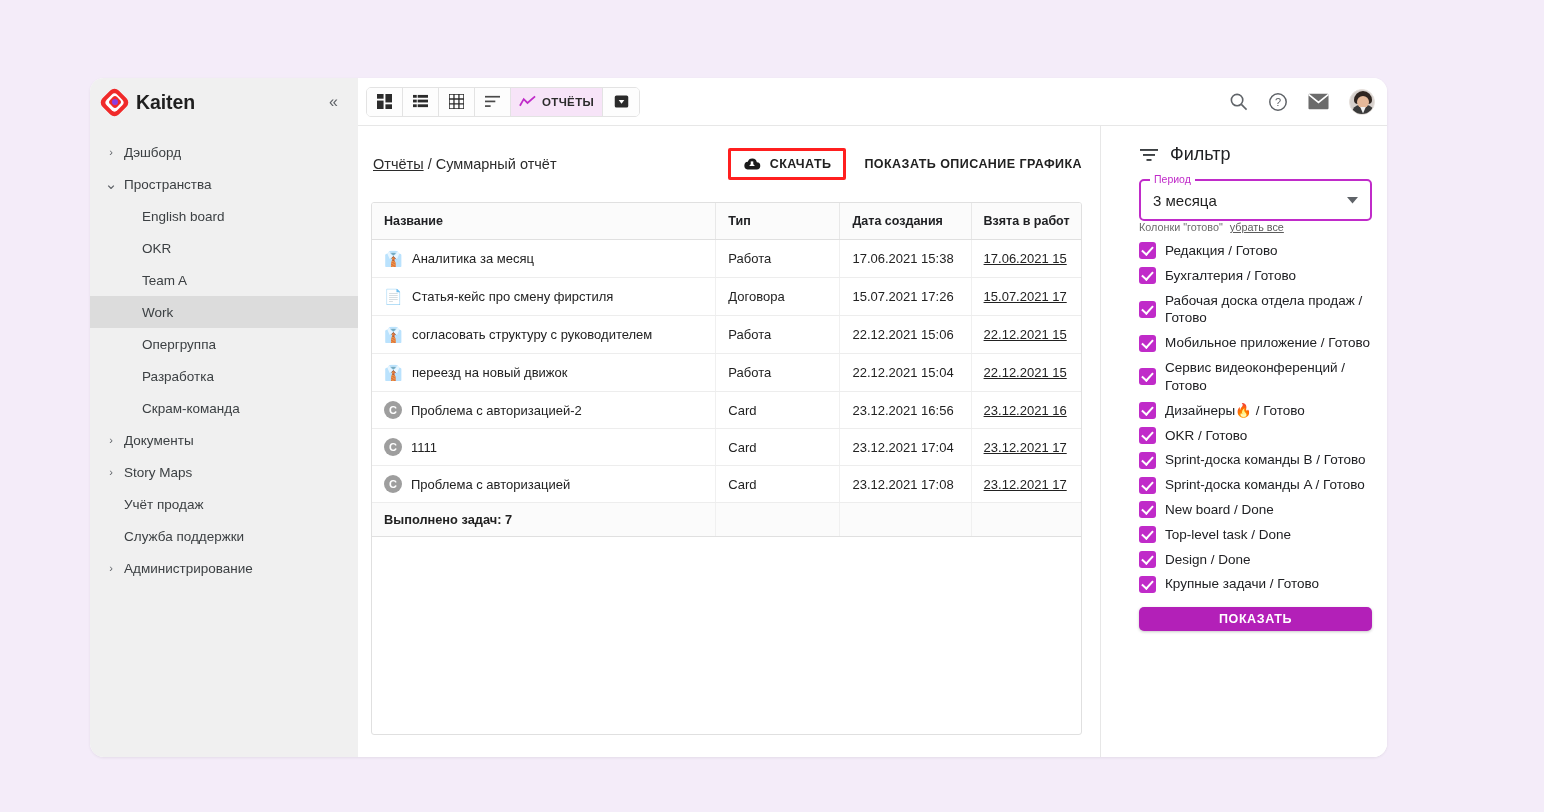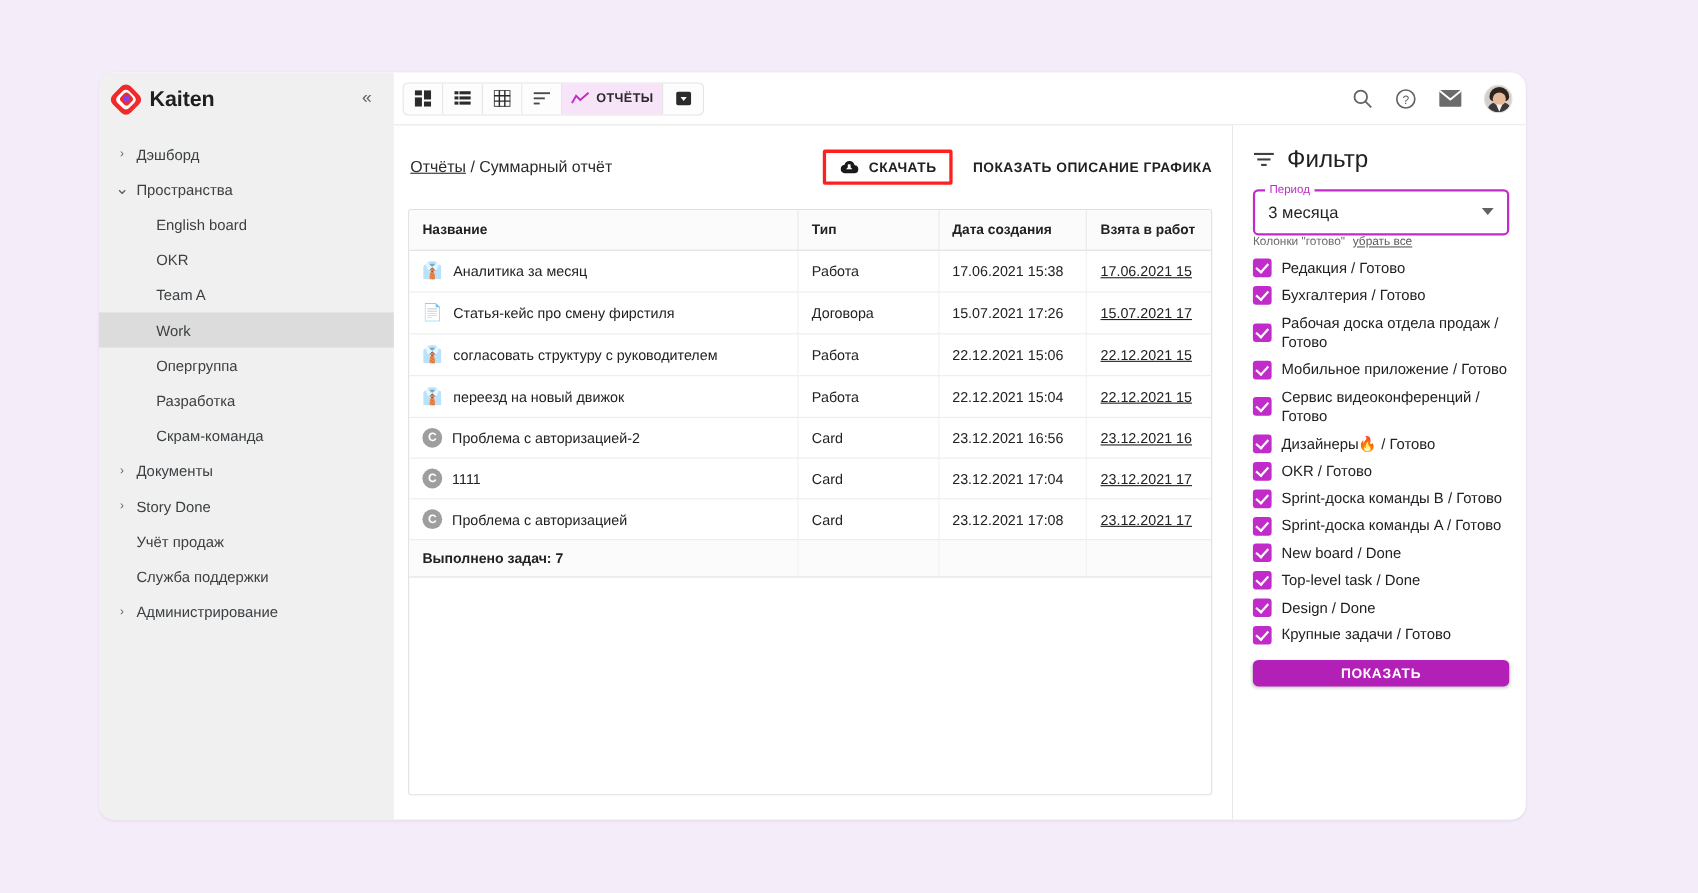--- a/index.html
+++ b/index.html
@@ -4,21 +4,21 @@
 <style>
   * { box-sizing: border-box; margin: 0; padding: 0; }
   html, body {
     width: 1544px; height: 812px;
     background: #f4ecf9;
     font-family: "Liberation Sans", sans-serif;
     overflow: hidden;
   }
   #app-window {
     position: absolute;
-    left: 90px; top: 66px;
+    left: 90px; top: 78px;
     width: 1297px; height: 679px;
     background: #ffffff;
     border-radius: 14px;
     display: flex;
     overflow: hidden;
     box-shadow: 0 1px 3px rgba(0,0,0,.07);
   }
 
   
   #sidebar {
@@ -165,20 +165,21 @@
     width: 6px; height: 7px;
     background: #f2f2f2;
     clip-path: polygon(0 0, 100% 0, 50% 100%);
   }
 
   
   #content {
     flex: 1 1 auto;
     display: flex;
     min-height: 0;
+    gap: 20px;
   }
   #report-pane {
     flex: 1 1 auto;
     min-width: 0;
     padding: 22px 18px 0 13px;
     display: flex; flex-direction: column;
     border-right: 1px solid #e7e7e7;
   }
   .crumb-row {
     display: flex; align-items: center;
@@ -283,21 +284,21 @@
     padding: 18px 15px 0 18px;
     background: #fff;
     display: flex; flex-direction: column;
     overflow: hidden;
   }
   .filter-head {
     display: flex; align-items: center; gap: 11px;
     margin-bottom: 14px;
   }
   .filter-title {
-    font-size: 22px; color: #202124;
+    font-size: 18px; color: #202124;
   }
   .period-field {
     position: relative;
     border: 2px solid #c02bc9;
     border-radius: 5px;
     height: 42px;
     display: flex; align-items: center;
     padding: 0 12px;
     background: #fff;
   }
@@ -410,21 +411,21 @@
         </div>
         <div class="sb-row depth1">
           <span class="sb-label">Скрам-команда</span>
         </div>
         <div class="sb-row depth0">
           <span class="caret">›</span>
           <span class="sb-label">Документы</span>
         </div>
         <div class="sb-row depth0">
           <span class="caret">›</span>
-          <span class="sb-label">Story Done</span>
+          <span class="sb-label">Story Maps</span>
         </div>
         <div class="sb-row depth0">
           <span class="caret none"></span>
           <span class="sb-label">Учёт продаж</span>
         </div>
         <div class="sb-row depth0">
           <span class="caret none"></span>
           <span class="sb-label">Служба поддержки</span>
         </div>
         <div class="sb-row depth0">

